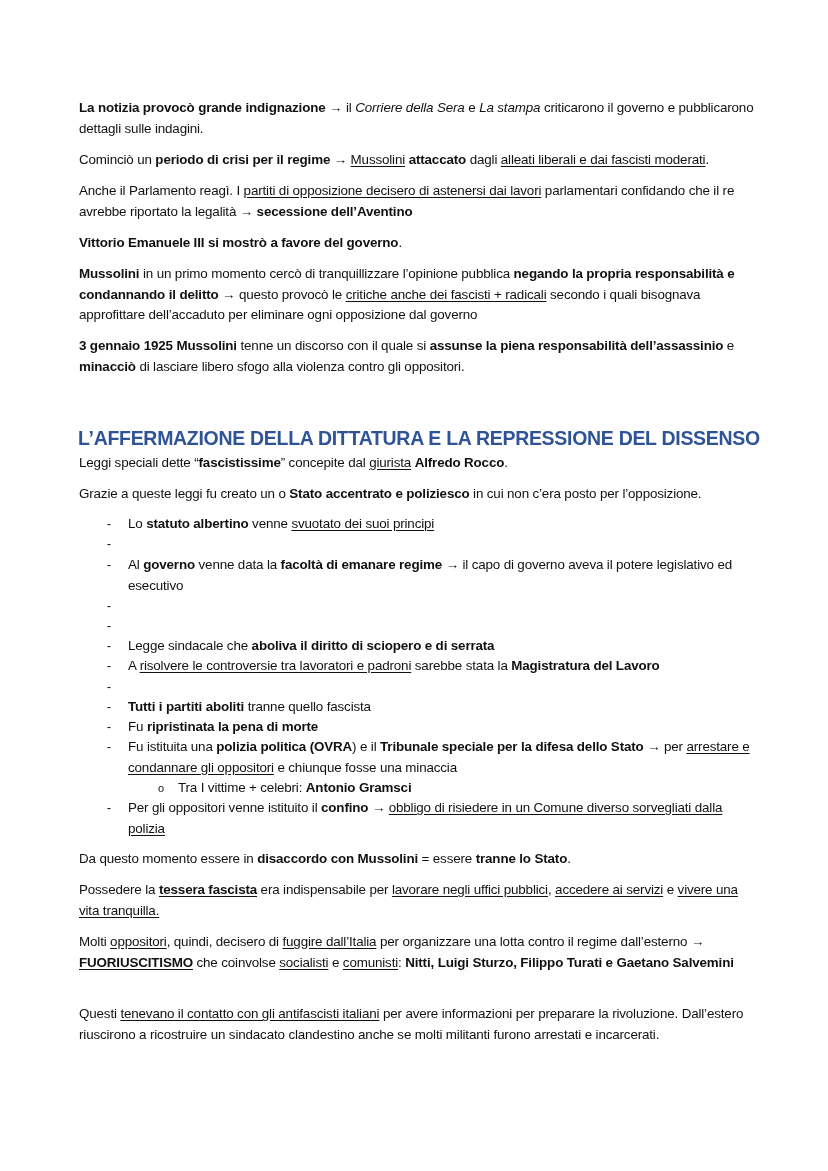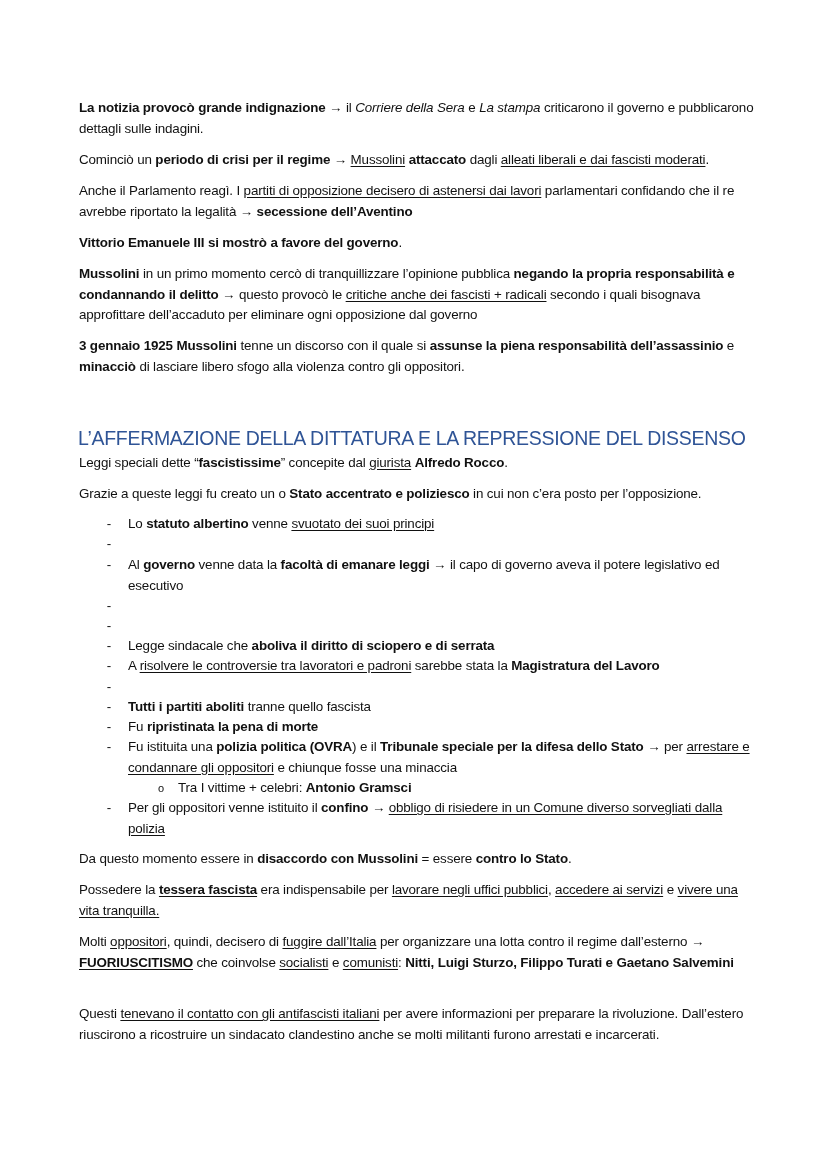--- a/index.html
+++ b/index.html
@@ -9,21 +9,21 @@
     color: #111111;
   }
   .page { position: absolute; left: 0; top: 0; width: 672px; height: 1171px; }
   .p {
     position: absolute; left: 79px; width: 680px;
     font-size: 13.4px; line-height: 20.5px; letter-spacing: -0.15px;
     white-space: normal; margin: 0;
   }
   .heading {
     position: absolute; left: 78px; top: 426px; margin: 0;
-    font-size: 19.5px; line-height: 24px; font-weight: normal;
+    font-size: 19.5px; line-height: 24px; font-weight: bold;
     color: #2F5496; letter-spacing: -0.3px; white-space: nowrap;
   }
   .list { position: absolute; left: 0; top: 514px; width: 828px; margin: 0; padding: 0; list-style: none; }
   .li {
     position: absolute; left: 128px; width: 630px;
     font-size: 13.4px; line-height: 20.5px; letter-spacing: -0.15px;
   }
   .bullet {
     position: absolute; left: -24px; top: 0; width: 10px; text-align: center;
   }
@@ -46,31 +46,31 @@
       <p class="p" style="top: 336px;"><b>3 gennaio 1925 Mussolini</b> tenne un discorso con il quale si <b>assunse la piena responsabilità dell’assassinio</b> e <b>minacciò</b> di lasciare libero sfogo alla violenza contro gli oppositori.</p>
     </div>
   <h2 class="heading" style="color: rgb(47, 84, 150);">L’AFFERMAZIONE DELLA DITTATURA E LA REPRESSIONE DEL DISSENSO</h2>
   <div id="section-intro">
       <p class="p" style="top: 453px;">Leggi speciali dette “<b>fascistissime</b>” concepite dal <u>giurista</u> <b>Alfredo Rocco</b>.</p>
       <p class="p" style="top: 484px;">Grazie a queste leggi fu creato un o <b>Stato accentrato e poliziesco</b> in cui non c’era posto per l’opposizione.</p>
     </div>
   <ul class="list" id="law-list">
       <li class="li" style="top: 0px;"><span class="bullet">-</span><span>Lo <b>statuto albertino</b> venne <u>svuotato dei suoi principi</u></span></li>
       <li class="li" style="top: 20px;"><span class="bullet">-</span></li>
-      <li class="li" style="top: 41px;"><span class="bullet">-</span><span>Al <b>governo</b> venne data la <b>facoltà di emanare leggi</b> → il capo di governo aveva il potere legislativo ed esecutivo</span></li>
+      <li class="li" style="top: 41px;"><span class="bullet">-</span><span>Al <b>governo</b> venne data la <b>facoltà di emanare regime</b> → il capo di governo aveva il potere legislativo ed esecutivo</span></li>
       <li class="li" style="top: 82px;"><span class="bullet">-</span></li>
       <li class="li" style="top: 102px;"><span class="bullet">-</span></li>
       <li class="li" style="top: 122px;"><span class="bullet">-</span><span>Legge sindacale che <b>aboliva il diritto di sciopero e di serrata</b></span></li>
       <li class="li" style="top: 142px;"><span class="bullet">-</span><span>A <u>risolvere le controversie tra lavoratori e padroni</u> sarebbe stata la <b>Magistratura del Lavoro</b></span></li>
       <li class="li" style="top: 163px;"><span class="bullet">-</span></li>
       <li class="li" style="top: 183px;"><span class="bullet">-</span><span><b>Tutti i partiti aboliti</b> tranne quello fascista</span></li>
       <li class="li" style="top: 203px;"><span class="bullet">-</span><span>Fu <b>ripristinata la pena di morte</b></span></li>
       <li class="li" style="top: 223px;"><span class="bullet">-</span><span>Fu istituita una <b>polizia politica (OVRA</b>) e il <b>Tribunale speciale per la difesa dello Stato</b> → per <u>arrestare e condannare gli oppositori</u> e chiunque fosse una minaccia</span></li>
       <li class="li sub" style="top: 264px;"><span class="bullet">o</span><span>Tra I vittime + celebri: <b>Antonio Gramsci</b></span></li>
       <li class="li" style="top: 284px;"><span class="bullet">-</span><span>Per gli oppositori venne istituito il <b>confino</b> → <u>obbligo di risiedere in un Comune diverso sorvegliati dalla polizia</u></span></li>
     </ul>
   <div id="bottom-paras">
-      <p class="p" style="top: 849px;">Da questo momento essere in <b>disaccordo con Mussolini</b> = essere <b>contro lo Stato</b>.</p>
+      <p class="p" style="top: 849px;">Da questo momento essere in <b>disaccordo con Mussolini</b> = essere <b>tranne lo Stato</b>.</p>
       <p class="p" style="top: 880px;">Possedere la <b><u>tessera fascista</u></b> era indispensabile per <u>lavorare negli uffici pubblici</u>, <u>accedere ai servizi</u> e <u>vivere una vita tranquilla.</u></p>
       <p class="p" style="top: 932px;">Molti <u>oppositori</u>, quindi, decisero di <u>fuggire dall’Italia</u> per organizzare una lotta contro il regime dall’esterno → <b><u>FUORIUSCITISMO</u></b> che coinvolse <u>socialisti</u> e <u>comunisti</u>: <b>Nitti, Luigi Sturzo, Filippo Turati e Gaetano Salvemini</b></p>
       <p class="p" style="top: 1004px;">Questi <u>tenevano il contatto con gli antifascisti italiani</u> per avere informazioni per preparare la rivoluzione. Dall’estero riuscirono a ricostruire un sindacato clandestino anche se molti militanti furono arrestati e incarcerati.</p>
     </div>
 </div>
 
 </body></html>

